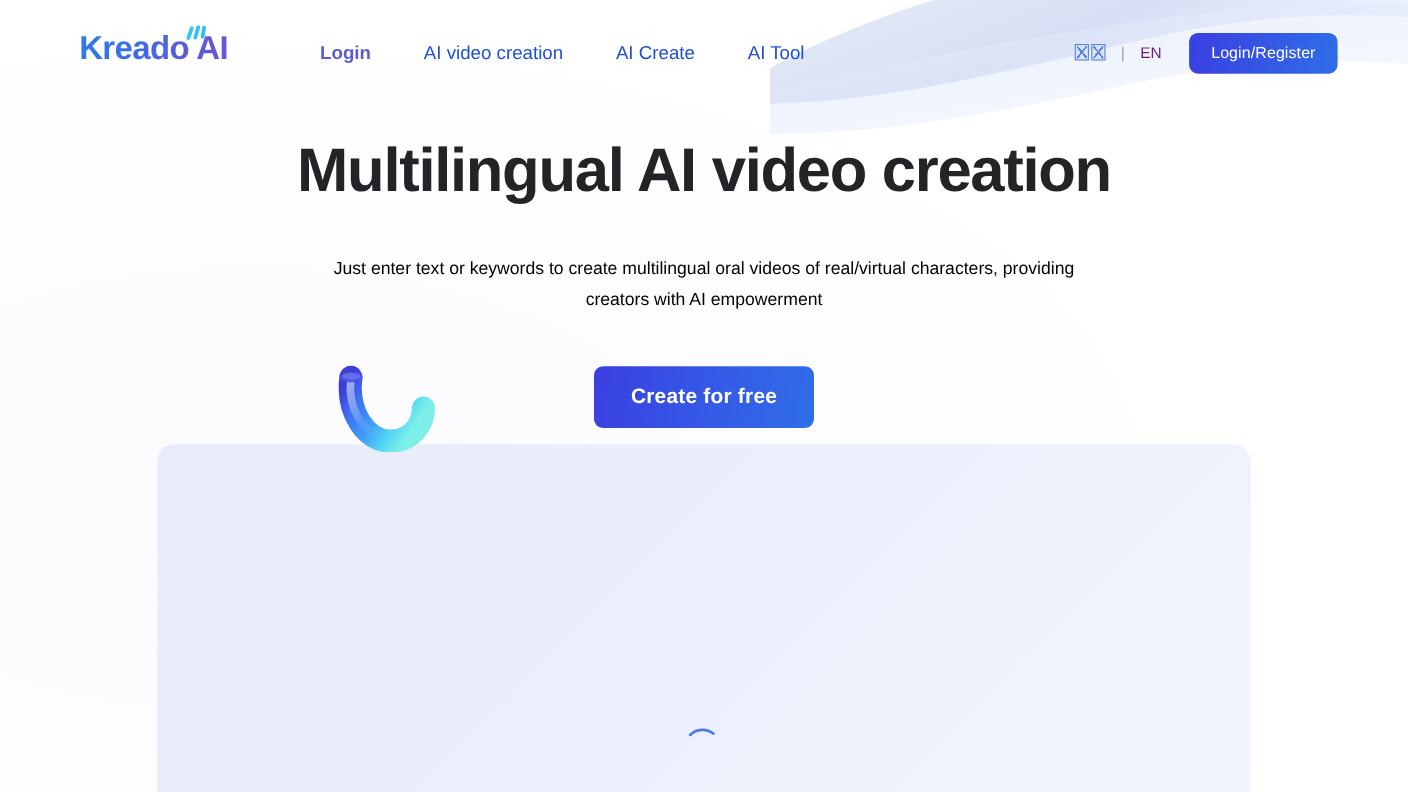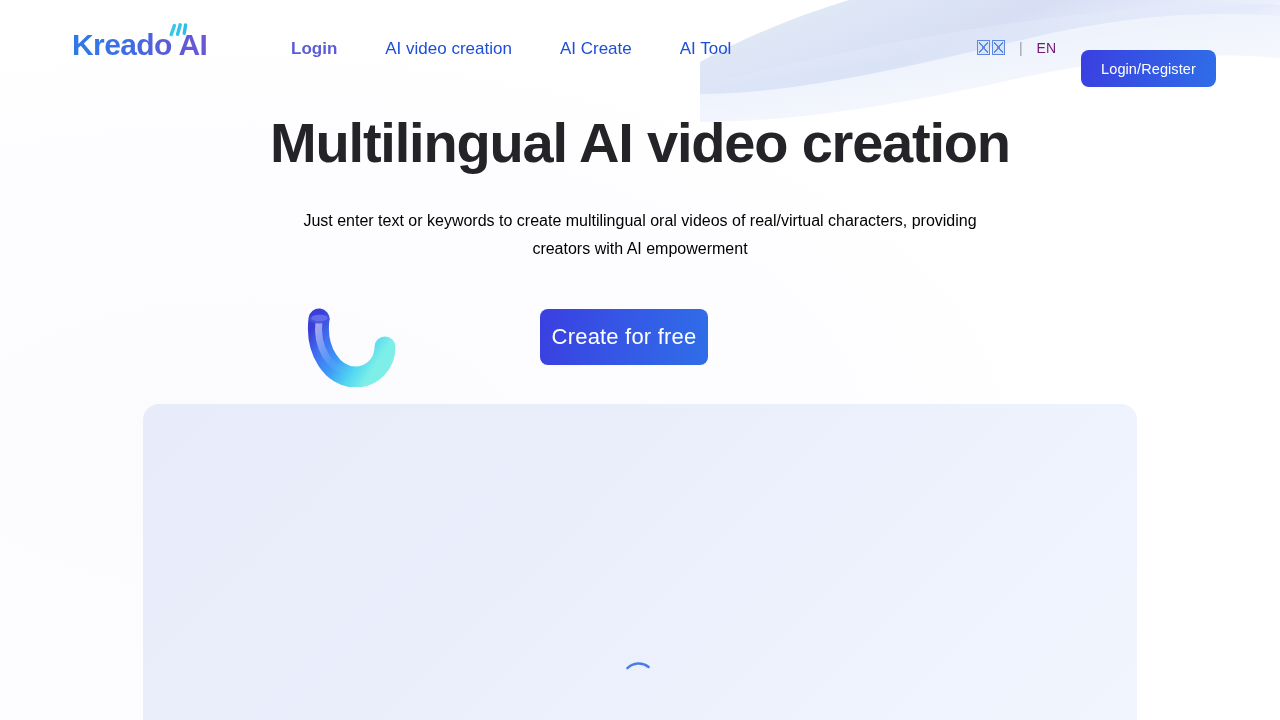--- a/index.html
+++ b/index.html
@@ -165,34 +165,33 @@
     background: linear-gradient(100deg, #3a3fe0 0%, #2f6ee8 100%);
     color: #ffffff;
     font-size: 14.5px;
     font-family: "Liberation Sans", sans-serif;
     cursor: pointer;
     z-index: 6;
     display: flex;
     align-items: center;
     justify-content: center;
     letter-spacing: 0.1px;
-    margin-top: 20px;
   }
 
   
   .hero {
     position: absolute;
     top: 0;
     left: 0;
     width: 1280px;
     z-index: 4;
     text-align: center;
   }
   .hero-title {
-    margin: 4px;
+    margin: 16px;
     padding-top: 108px;
     font-size: 56px;
     font-weight: bold;
     letter-spacing: -1.2px;
     color: #242428;
     line-height: 1.12;
     font-family: "Liberation Sans", sans-serif;
   }
   .hero-sub {
     margin: 0 auto;
@@ -205,33 +204,34 @@
 
   .cta-row {
     position: relative;
     margin-top: 46px;
     height: 56px;
   }
   .cta-btn {
     position: absolute;
     left: 540px;
     top: 0;
-    width: 168px;
+    width: 200px;
     height: 56px;
     border: 0;
     border-radius: 8px;
     background: linear-gradient(100deg, #3a3fe0 0%, #3558e6 50%, #2f6ee8 100%);
     color: #ffffff;
-    font-size: 22px;
+    font-size: 19px;
     font-family: "Liberation Sans", sans-serif;
     cursor: pointer;
     display: flex;
     align-items: center;
     justify-content: center;
     letter-spacing: 0.2px;
+    font-weight: bold;
   }
   .deco-hook {
     position: absolute;
     left: 305px;
     top: -2px;
     width: 100px;
     height: 80px;
     pointer-events: none;
   }
 

